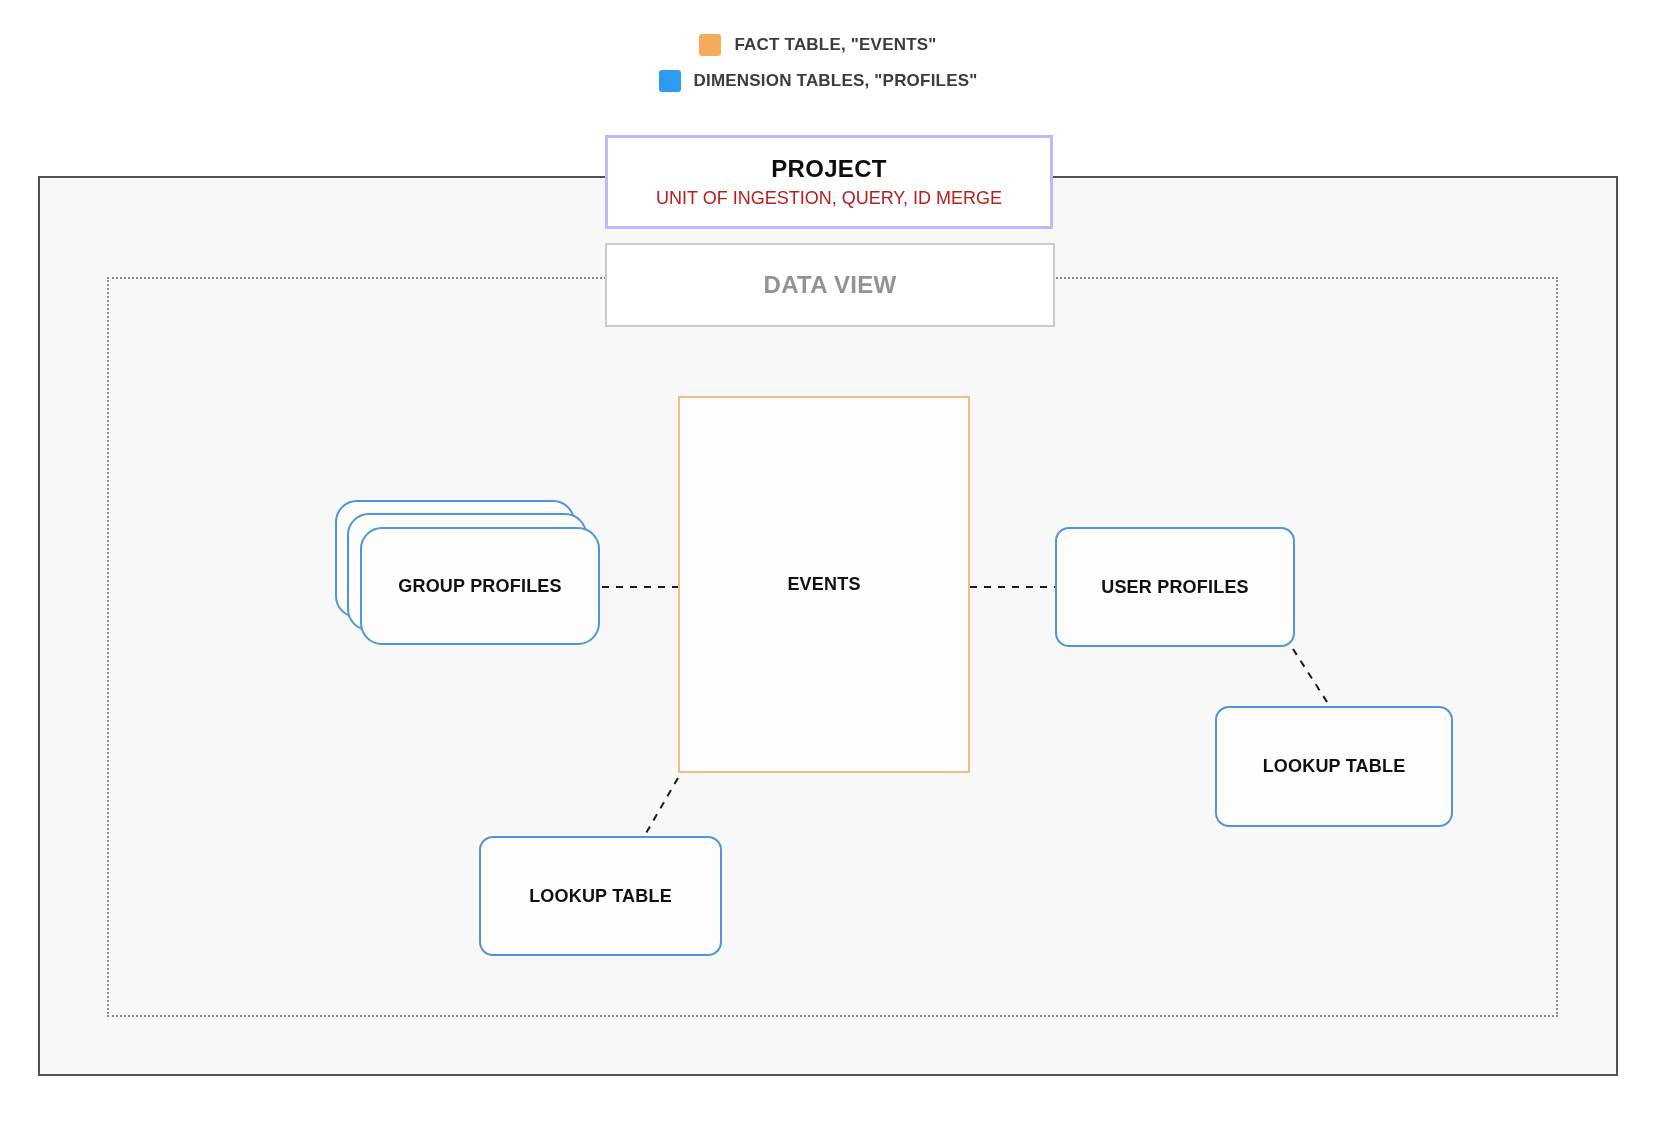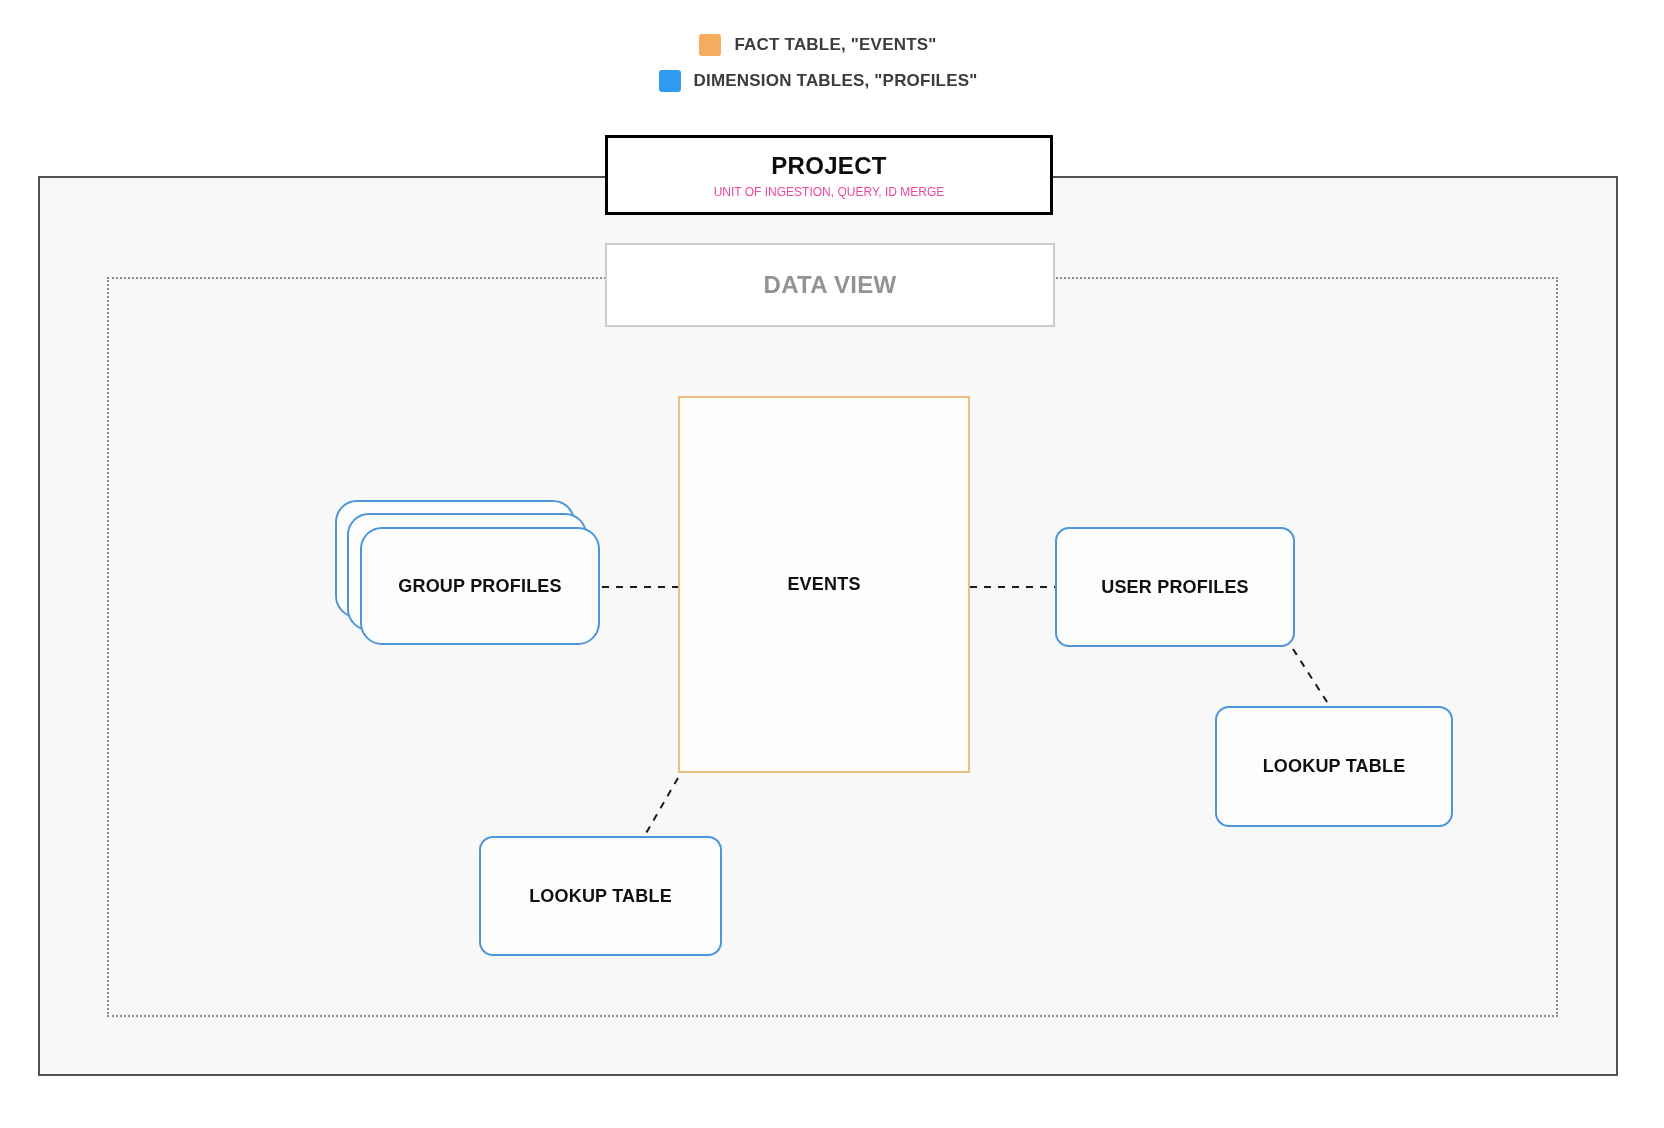--- a/index.html
+++ b/index.html
@@ -10,27 +10,27 @@
   
   .legend{
     position:absolute;left:0;top:34px;width:1664px;
     display:flex;flex-direction:column;align-items:center;gap:14px;
   }
   .legend-row{display:flex;align-items:center;gap:13px;transform:translateX(-14px);}
   .legend-swatch{width:22px;height:22px;border-radius:3px;flex:0 0 auto;}
   .legend-label{font-size:17px;font-weight:bold;color:#3c3c3c;letter-spacing:.2px;}
   
   .project-box{
-    position:absolute;left:605px;top:135px;width:448px;height:80px;
-    background:#ffffff;border:3px solid #000000;box-sizing:border-box;
+    position:absolute;left:605px;top:135px;width:448px;height:94px;
+    background:#ffffff;border:3px solid #c4b5fd;box-sizing:border-box;
     display:flex;flex-direction:column;align-items:center;justify-content:center;gap:5px;
     z-index:30;
   }
   .project-title{font-size:24px;font-weight:bold;color:#0d0d0d;letter-spacing:.3px;}
-  .project-subtitle{font-size:12px;color:#ec4899;}
+  .project-subtitle{font-size:18px;color:#b91c1c;}
   
   .project-boundary{
     position:absolute;left:38px;top:176px;width:1580px;height:900px;
     background:#f8f8f8;border:2px solid #525252;box-sizing:border-box;z-index:1;
   }
   
   .data-view-box{
     position:absolute;left:605px;top:243px;width:450px;height:84px;
     background:#ffffff;border:2px solid #cbcbcb;box-sizing:border-box;
     display:flex;flex-direction:column;align-items:center;justify-content:center;gap:12px;

